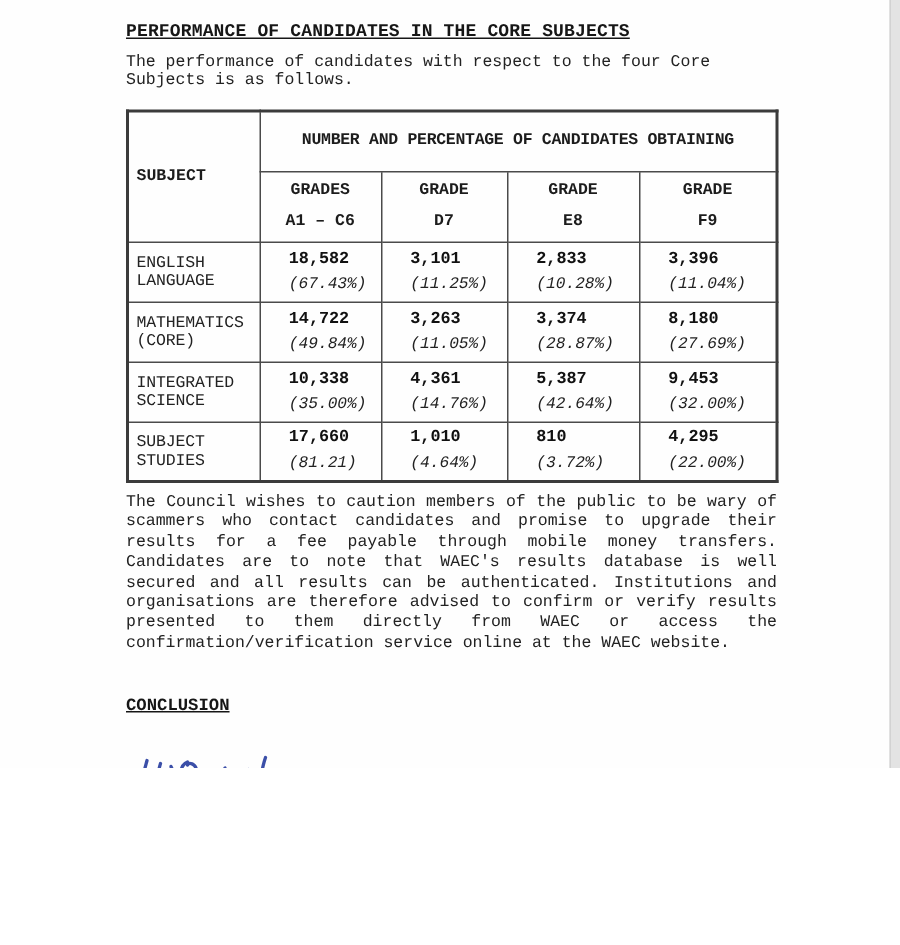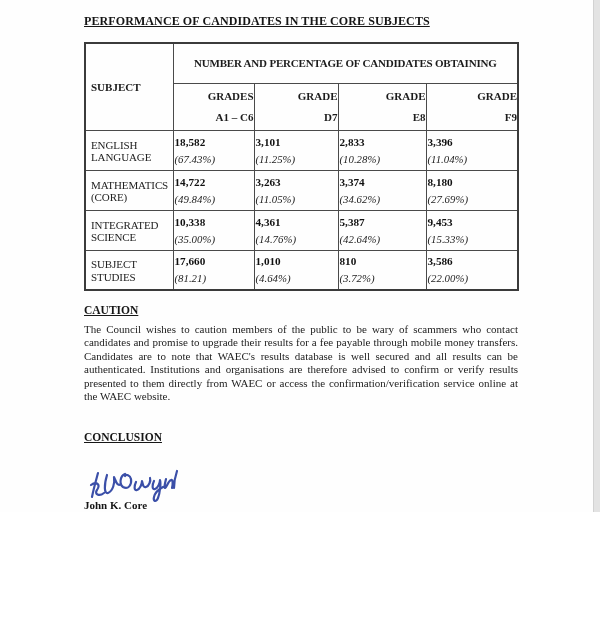--- a/index.html
+++ b/index.html
@@ -2,21 +2,21 @@
 <html><head>
 <meta charset="utf-8">
 <style>
   * { margin: 0; padding: 0; box-sizing: border-box; }
   html, body { background: #ffffff; }
   .page {
     position: relative;
     width: 600px;
     height: 512px;
     background: #fefefe;
-    font-family: Liberation Serif, serif;
+    font-family: Liberation Mono, monospace;
     color: #1c1c1c;
     overflow: hidden;
   }
   .scan-strip {
     position: absolute;
     top: 0; right: 0;
     width: 7px; height: 630px;
     background: #e3e3e3;
     border-left: 1px solid #d2d2d2;
   }
@@ -56,39 +56,39 @@
     font-size: 11.5px;
   }
   td.group-h {
     font-weight: bold;
     text-align: center;
     font-size: 10.8px;
     letter-spacing: -0.2px;
     height: 40px;
   }
   td.grade-h {
-    text-align: right;
+    text-align: center;
     font-weight: bold;
     height: 47px;
     font-size: 11px;
   }
   td.grade-h .gh-line { line-height: 13px; }
   td.grade-h .gh-line + .gh-line { margin-top: 8px; }
   tr.data-row { height: 40px; }
   td.subj {
     font-size: 10.5px;
     letter-spacing: -0.1px;
     padding: 3px 2px 3px 5px;
     line-height: 12.5px;
     vertical-align: top;
     padding-top: 5px;
     color: #222;
   }
   td.num-cell {
-    padding: 3px 2px 4px 1px;
+    padding: 3px 2px 4px 19px;
     vertical-align: top;
   }
   .count {
     font-weight: bold;
     font-size: 11.2px;
     line-height: 14px;
     color: #111;
   }
   .pct {
     font-style: italic;
@@ -126,20 +126,21 @@
   }
 </style>
 </head>
 <body>
 
 <div class="page">
 
   <div class="content">
 
     <div class="doc-title">PERFORMANCE OF CANDIDATES IN THE CORE SUBJECTS</div>
+    <div class="intro">The performance of candidates with respect to the four Core Subjects is as follows.</div>
 
     <table class="perf">
       <colgroup>
         <col style="width:88px">
           <col style="width:81px">
           <col style="width:84px">
           <col style="width:88px">
           <col style="width:92px">
       </colgroup>
       <tbody>
@@ -191,21 +192,21 @@
           <td class="num-cell">
             <div class="count">14,722</div>
             <div class="pct">(49.84%)</div>
           </td>
           <td class="num-cell">
             <div class="count">3,263</div>
             <div class="pct">(11.05%)</div>
           </td>
           <td class="num-cell">
             <div class="count">3,374</div>
-            <div class="pct">(34.62%)</div>
+            <div class="pct">(28.87%)</div>
           </td>
           <td class="num-cell">
             <div class="count">8,180</div>
             <div class="pct">(27.69%)</div>
           </td>
         </tr>
 
         <tr class="data-row">
           <td class="subj">INTEGRATED SCIENCE</td>
           <td class="num-cell">
@@ -215,47 +216,46 @@
           <td class="num-cell">
             <div class="count">4,361</div>
             <div class="pct">(14.76%)</div>
           </td>
           <td class="num-cell">
             <div class="count">5,387</div>
             <div class="pct">(42.64%)</div>
           </td>
           <td class="num-cell">
             <div class="count">9,453</div>
-            <div class="pct">(15.33%)</div>
+            <div class="pct">(32.00%)</div>
           </td>
         </tr>
 
         <tr class="data-row">
           <td class="subj">SUBJECT STUDIES</td>
           <td class="num-cell">
             <div class="count">17,660</div>
             <div class="pct">(81.21)</div>
           </td>
           <td class="num-cell">
             <div class="count">1,010</div>
             <div class="pct">(4.64%)</div>
           </td>
           <td class="num-cell">
             <div class="count">810</div>
             <div class="pct">(3.72%)</div>
           </td>
           <td class="num-cell">
-            <div class="count">3,586</div>
+            <div class="count">4,295</div>
             <div class="pct">(22.00%)</div>
           </td>
         </tr>
       </tbody>
     </table>
 
-    <div class="sec-heading caution-heading">CAUTION</div>
     <div class="body-par">The Council wishes to caution members of the public to be wary of scammers who contact candidates and promise to upgrade their results for a fee payable through mobile money transfers. Candidates are to note that WAEC's results database is well secured and all results can be authenticated. Institutions and organisations are therefore advised to confirm or verify results presented to them directly from WAEC or access the confirmation/verification service online at the WAEC website.</div>
 
     <div class="sec-heading conclusion-heading">CONCLUSION</div>
 
     <div class="sig-block">
       <svg class="signature-svg" width="96" height="38" viewBox="0 0 96 38">
         <path d="M6 30 C8 20 11 10 12 6 M5 18 C10 14 15 17 11 23 C8 27 13 30 18 26 M21 8 C18 18 18 27 22 26 C27 24 29 16 28 10 C30 14 31 20 35 17 M39 7 C34 9 33 17 37 20 C42 23 46 18 45 12 C44 8 40 7 39 9 M50 15 C48 19 48 24 51 23 C54 22 56 17 56 14 C57 17 57 21 60 20 C63 19 65 14 64 11 M68 14 C66 18 66 23 69 22 C72 21 74 16 74 13 C75 16 74 26 72 31 C70 36 67 34 68 30 C69 26 73 22 77 20 M80 12 C79 16 78 21 79 21 C81 20 82 14 85 13 C87 12 87 17 86 21 M91 4 C89 10 88 16 88 21" fill="none" stroke-width="2.2" stroke-linecap="round" stroke-linejoin="round" stroke="#3b4fa8"></path>
       </svg>
       <div class="sig-name">John K. Core</div>
       <div class="sig-title">Head, Public Subjects</div>

